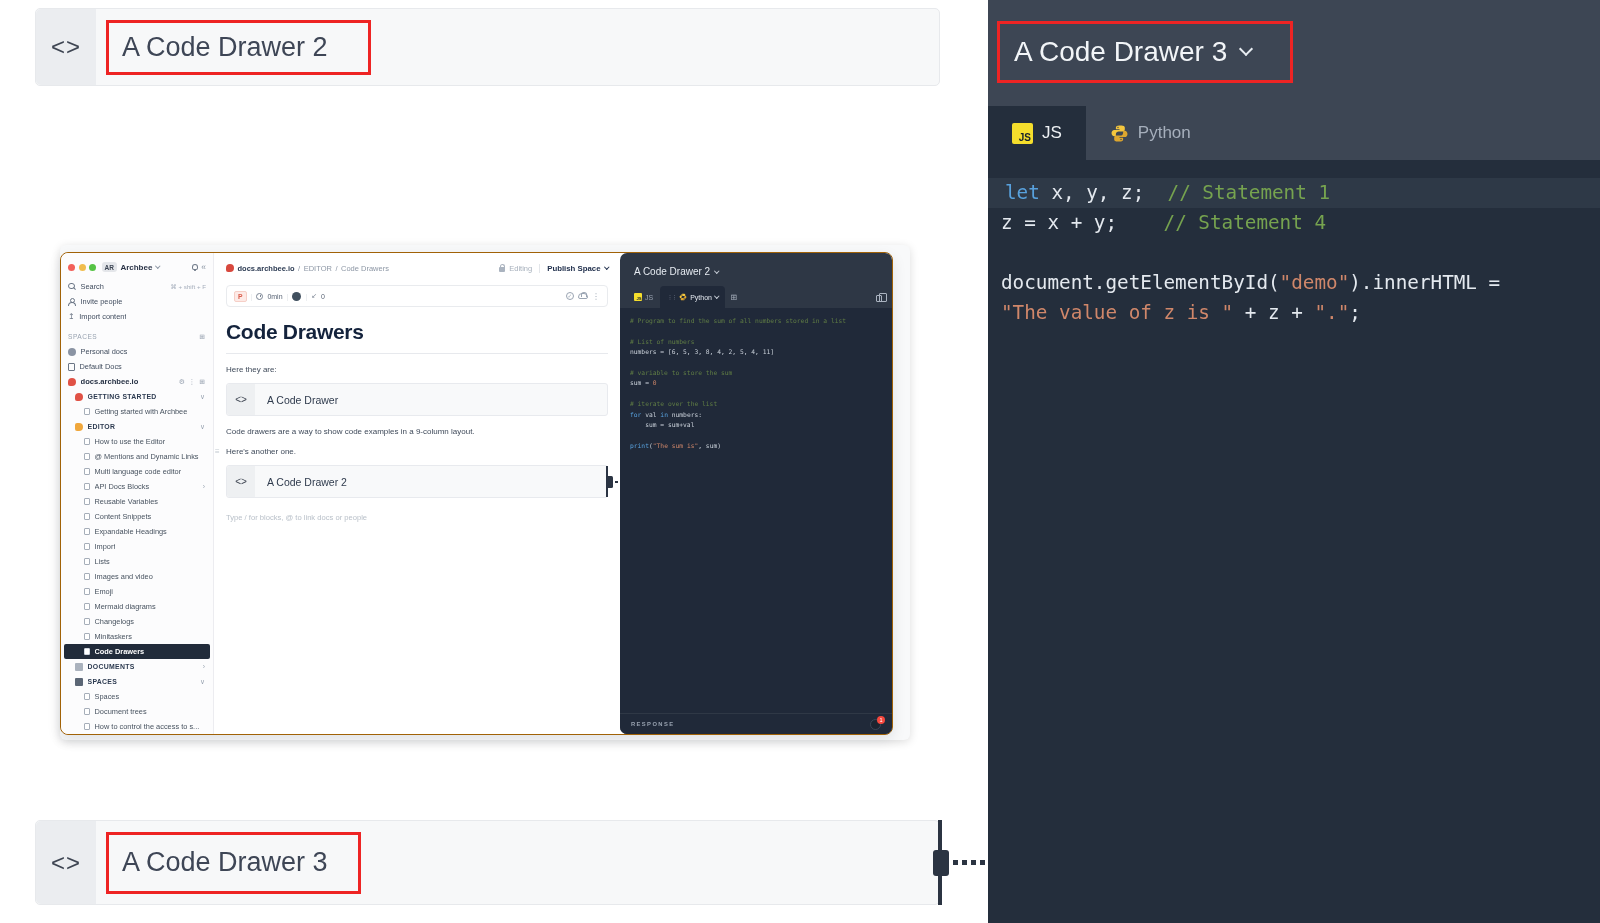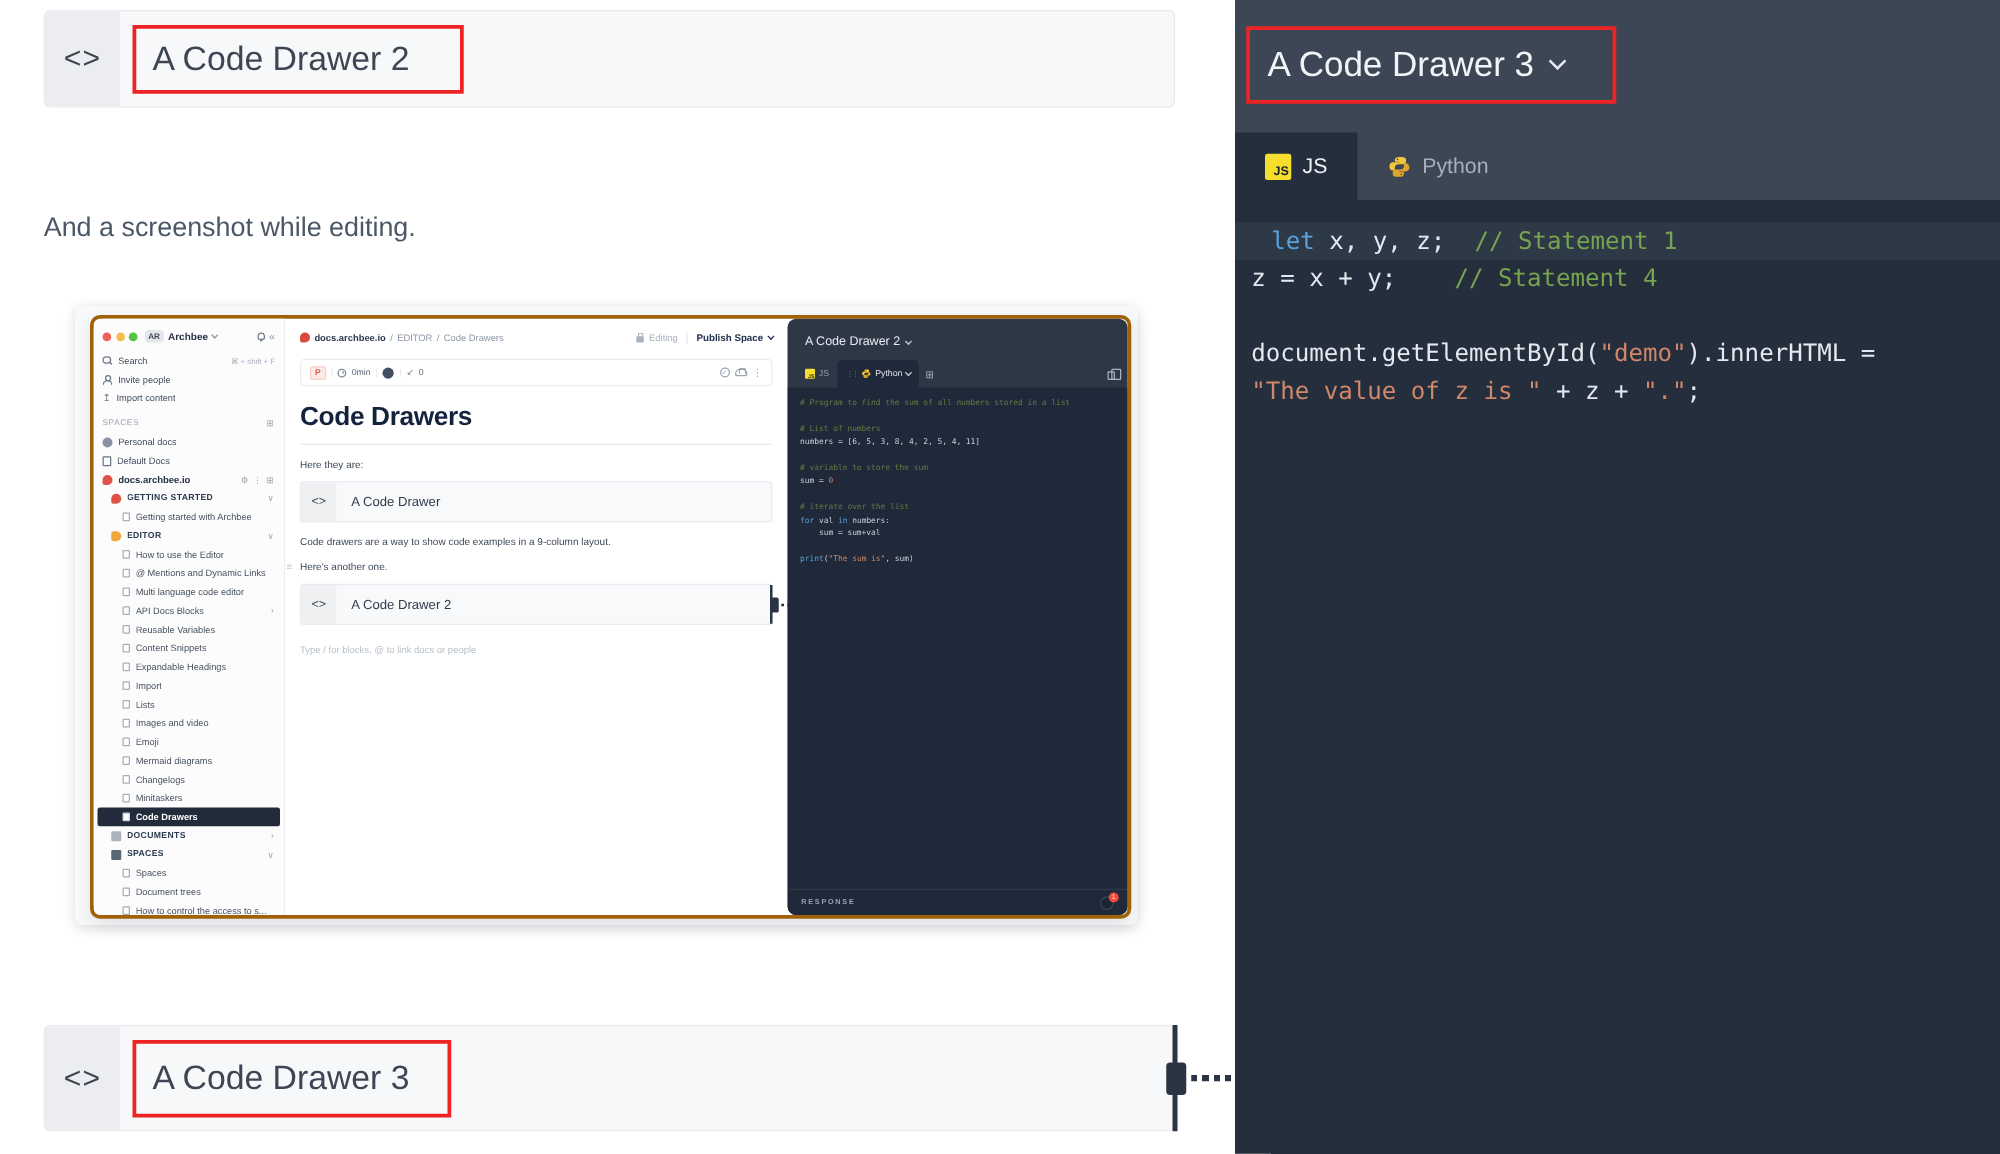--- a/index.html
+++ b/index.html
@@ -35,31 +35,31 @@
   .rp-title{font-size:28px;color:#f2f5f8;white-space:nowrap}
   .rp-tabs{height:54px;display:flex;align-items:stretch}
   .rp-tab{display:flex;align-items:center;gap:9px;padding:0 24px;cursor:pointer}
   .rp-tab.active{background:var(--code-bg)}
   .rp-tab .tab-label{font-size:17px;color:#eef1f4}
   .rp-tab:not(.active) .tab-label{color:#a6afbc}
   .jsl{width:21px;height:21px;background:#f5de2c;color:#16212d;font-weight:bold;font-size:10px;display:flex;align-items:flex-end;justify-content:flex-end;padding:0 2px 1px 0;border-radius:2px}
   .pylogo{width:19px;height:19px}
   .rp-code{flex:1;background:var(--code-bg);padding:18px 16px 0 13px;font-family:"DejaVu Sans Mono",monospace;font-size:19.3px;line-height:30px;color:var(--code-text)}
   .cl{white-space:pre;height:30px}
-  .cl.hl{background:#2e3947;margin:0 -16px 0 -13px;padding:0 16px 0 29px}
+  .cl.hl{background:#2e3947;margin:0 -16px 0 -13px;padding:0 16px 0 17px}
   .tk-kw,.tk-fn{color:var(--keyword)} .tk-cm{color:var(--comment)} .tk-st,.tk-num{color:var(--string)} .tk-pl{color:inherit}
 
   .chv{display:inline-block;border-style:solid;border-color:currentColor;transform:rotate(45deg)}
   .chv-lg{width:10px;height:10px;border-width:0 2.5px 2.5px 0;color:#e8edf2;margin-top:-6px}
   .chv-xs{width:3.5px;height:3.5px;border-width:0 1.2px 1.2px 0;color:#8c96a4;margin-top:-2px}
   .chv-dark{color:#21304d}
 
   
   .figure{position:absolute;left:60px;top:245px;width:850px;height:495px;background:#f8f9fa;border-radius:6px;box-shadow:0 2px 10px rgba(0,0,0,.14)}
-  .ss-window{position:absolute;left:12px;top:7px;width:833px;height:483px;background:#fff;border:3px solid #a16207;border-radius:8px;box-shadow:0 5px 14px rgba(20,30,50,.10);display:flex}
+  .ss-window{position:absolute;left:0;top:7px;width:833px;height:483px;background:#fff;border:1px solid #a16207;border-radius:8px;box-shadow:0 5px 14px rgba(20,30,50,.10);display:flex}
 
   
   .ss-sidebar{width:153px;background:#fcfcfd;border-right:1px solid #ececf0;border-radius:8px 0 0 8px;overflow:hidden}
   .ss-sbhead{display:flex;align-items:center;gap:3.5px;padding:9px 7px 7px}
   .tl{width:7px;height:7px;border-radius:50%}
   .tl-r{background:#f2605a}.tl-y{background:#f0bd4e}.tl-g{background:#56c345}
   .arpill{background:#e4e6ea;color:#3c4554;font-size:6.5px;font-weight:bold;padding:1.5px 3px;border-radius:3px;margin-left:2px}
   .wsname{font-size:8px;font-weight:bold;color:#2a3347}
   .spacer{flex:1}
   .collapse{font-size:8.5px;color:#8b95a3}
@@ -164,21 +164,20 @@
 
     <div class="drawer-block top">
       <div class="db-icon">&lt;&gt;</div>
       <div class="db-body">
         <div class="redbox">
           <span class="db-title">A Code Drawer 2</span>
         </div>
       </div>
     </div>
 
-    <p class="para">And a screenshot while editing.</p>
 
     <div class="figure">
       <div class="ss-window">
 
         <div class="ss-sidebar">
           <div class="ss-sbhead">
             <span class="tl tl-r"></span>
             <span class="tl tl-y"></span>
             <span class="tl tl-g"></span>
             <span class="arpill">AR</span>

